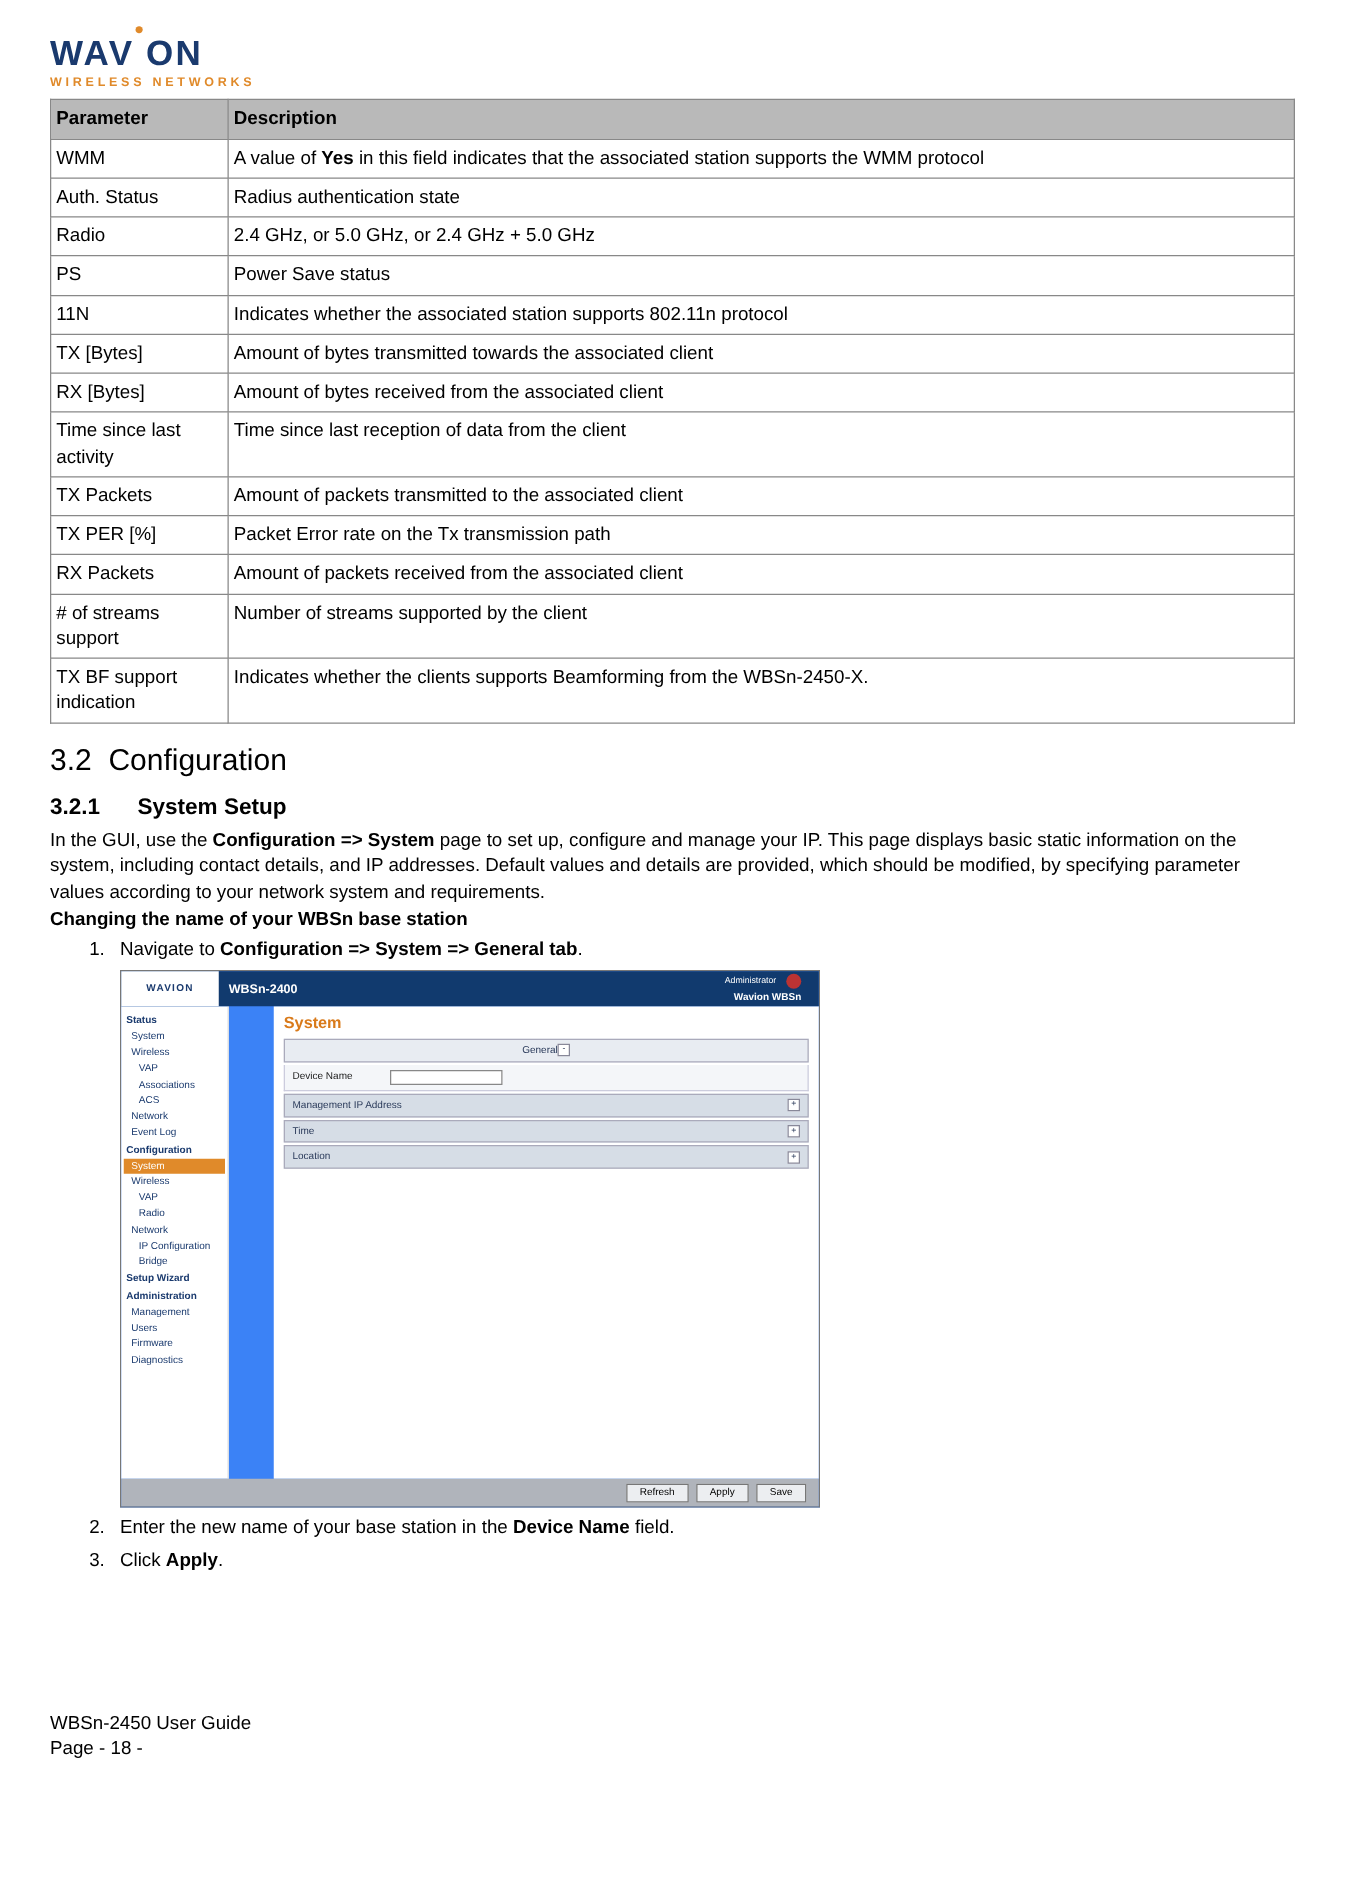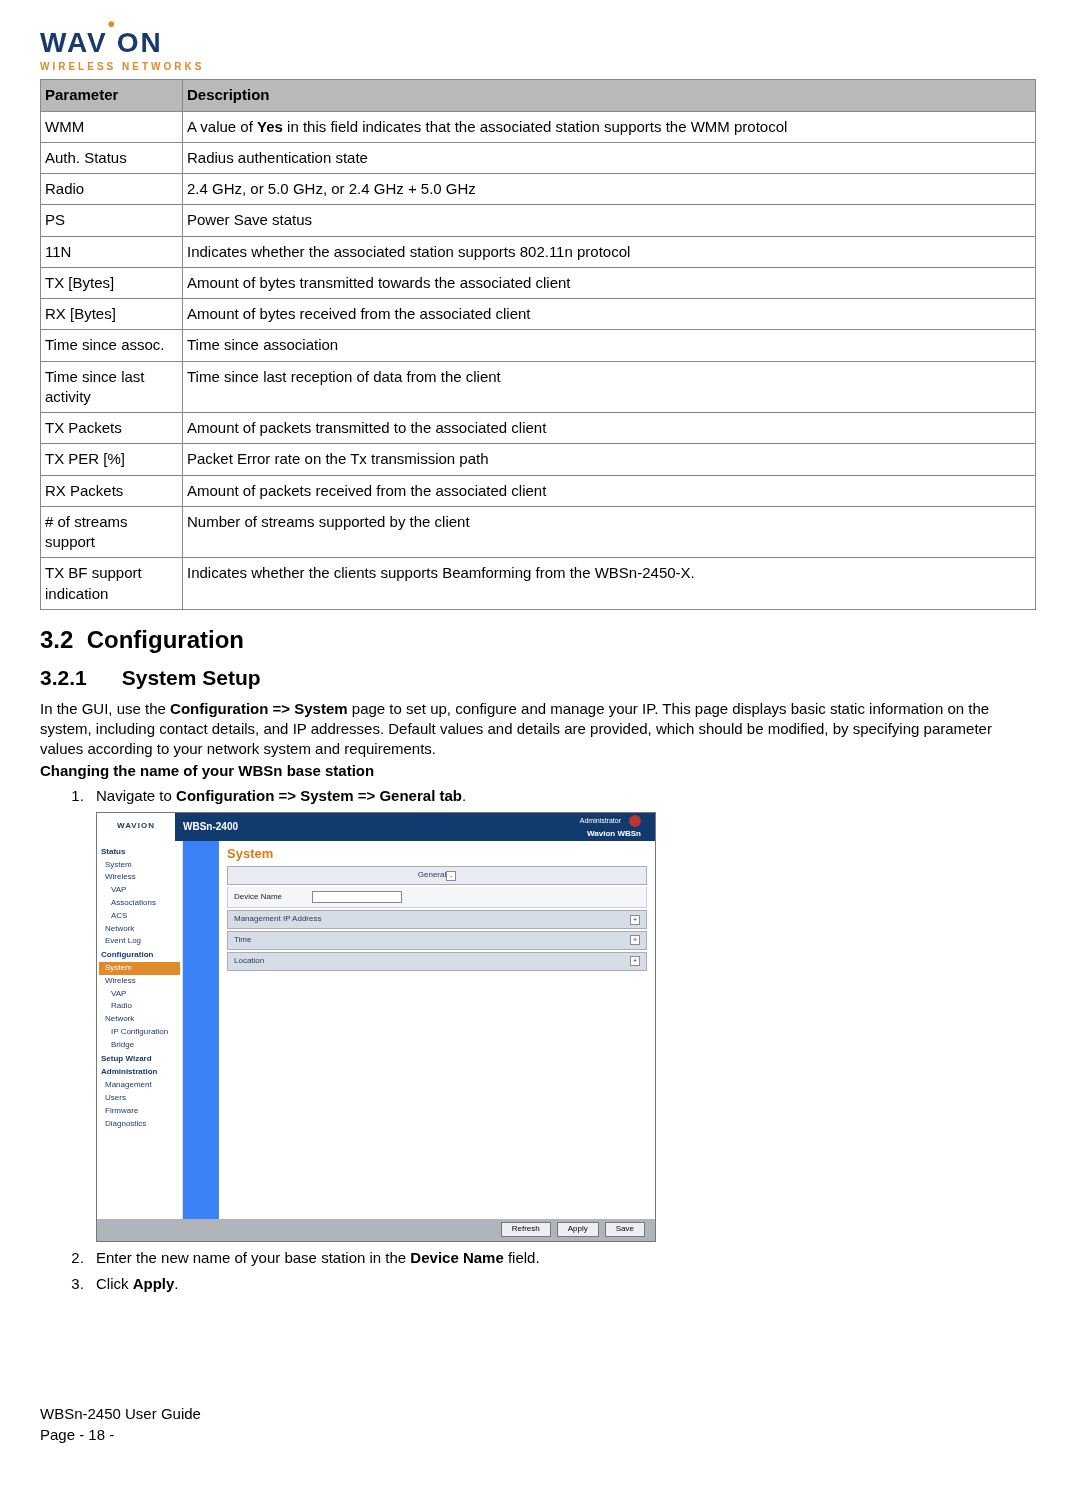--- a/index.html
+++ b/index.html
@@ -55,26 +55,26 @@
     table.param-table th {
       background: #b9b9b9;
       font-weight: 700;
     }
     table.param-table td.param-col {
       width: 142px;
     }
     h2.section {
       font-family: Arial, sans-serif;
       font-size: 24px;
-      font-weight: 700;
+      font-weight: 400;
       margin: 10px 0 6px 0;
     }
     h3.subsection {
       font-family: Arial, sans-serif;
-      font-size: 21px;
+      font-size: 18px;
       font-weight: 700;
       margin: 8px 0 6px 0;
     }
     p.body-text {
       margin-bottom: 2px;
       line-height: 1.35;
     }
     .bold { font-weight: 700; }
     p.subhead {
       font-weight: 700;
@@ -300,24 +300,20 @@
         <td class="param-col">11N</td>
         <td>Indicates whether the associated station supports 802.11n protocol</td>
       </tr>
     <tr>
         <td class="param-col">TX [Bytes]</td>
         <td>Amount of bytes transmitted towards the associated client</td>
       </tr>
     <tr>
         <td class="param-col">RX [Bytes]</td>
         <td>Amount of bytes received from the associated client</td>
-      </tr>
-    <tr>
-        <td class="param-col">Time since assoc.</td>
-        <td>Time since association</td>
       </tr>
     <tr>
         <td class="param-col">Time since last activity</td>
         <td>Time since last reception of data from the client</td>
       </tr>
     <tr>
         <td class="param-col">TX Packets</td>
         <td>Amount of packets transmitted to the associated client</td>
       </tr>
     <tr>

